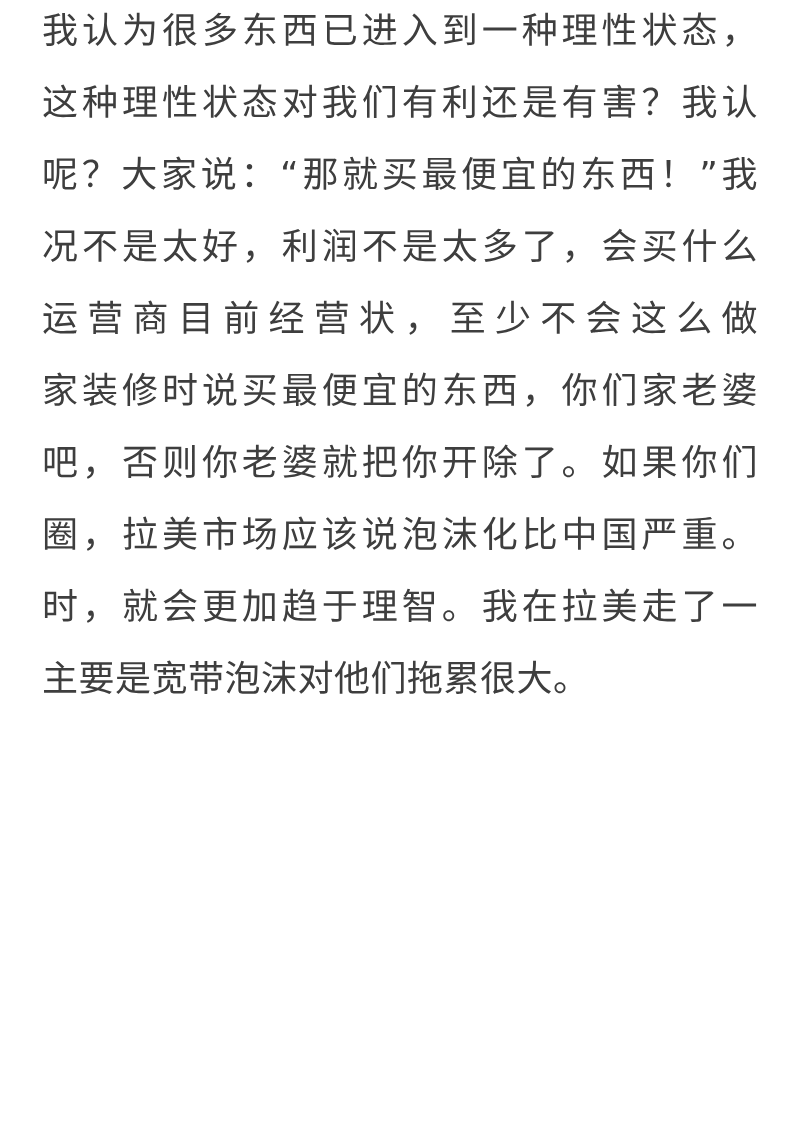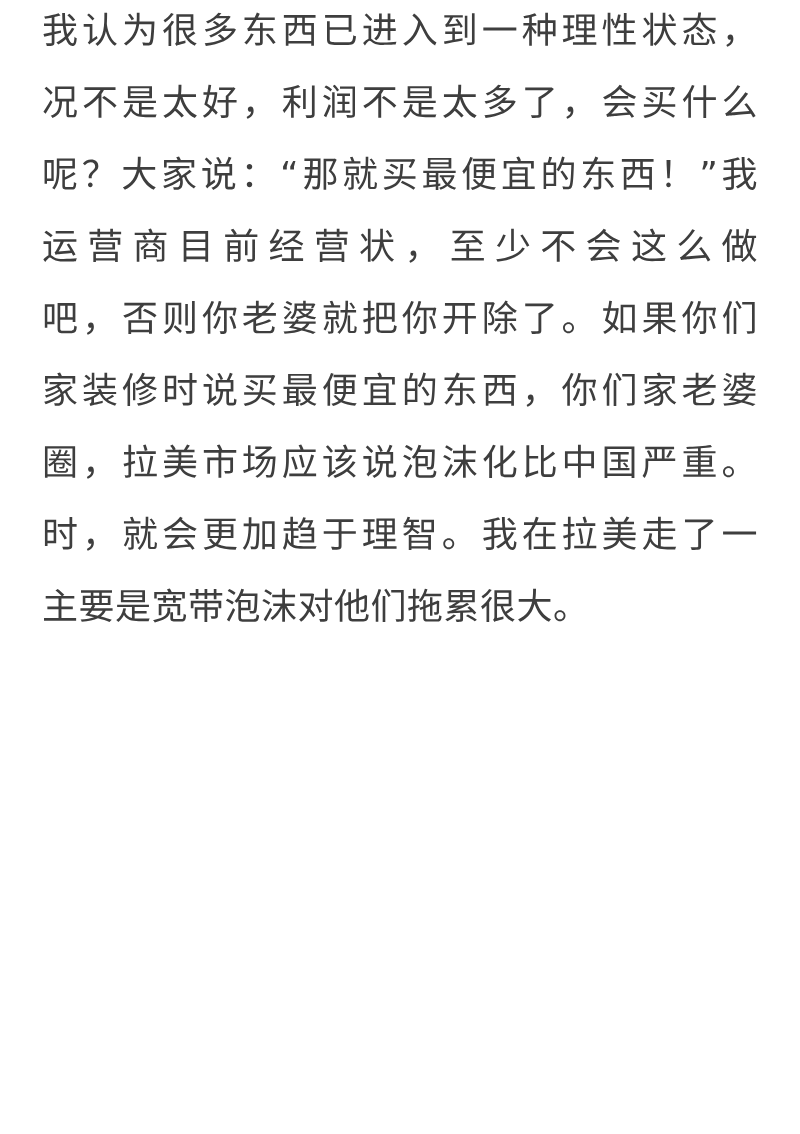--- a/index.html
+++ b/index.html
@@ -38,22 +38,23 @@
     text-align: right;
     text-align-last: left;
   }
 </style>
 </head>
 <body>
 
 <main class="page">
   <div class="textblock">
     <div class="line">我认为很多东西已进入到一种理性状态，</div>
+    <div class="line">这种理性状态对我们有利还是有害？我认</div>
+    <div class="line">呢？大家说：“那就买最便宜的东西！”我</div>
     <div class="line">况不是太好，利润不是太多了，会买什么</div>
-    <div class="line">呢？大家说：“那就买最便宜的东西！”我</div>
     <div class="line">运营商目前经营状，至少不会这么做</div>
+    <div class="line">家装修时说买最便宜的东西，你们家老婆</div>
     <div class="line">吧，否则你老婆就把你开除了。如果你们</div>
-    <div class="line">家装修时说买最便宜的东西，你们家老婆</div>
     <div class="line">圈，拉美市场应该说泡沫化比中国严重。</div>
     <div class="line">时，就会更加趋于理智。我在拉美走了一</div>
     <div class="line last">主要是宽带泡沫对他们拖累很大。</div>
   </div>
 </main>
 
 </body></html>

